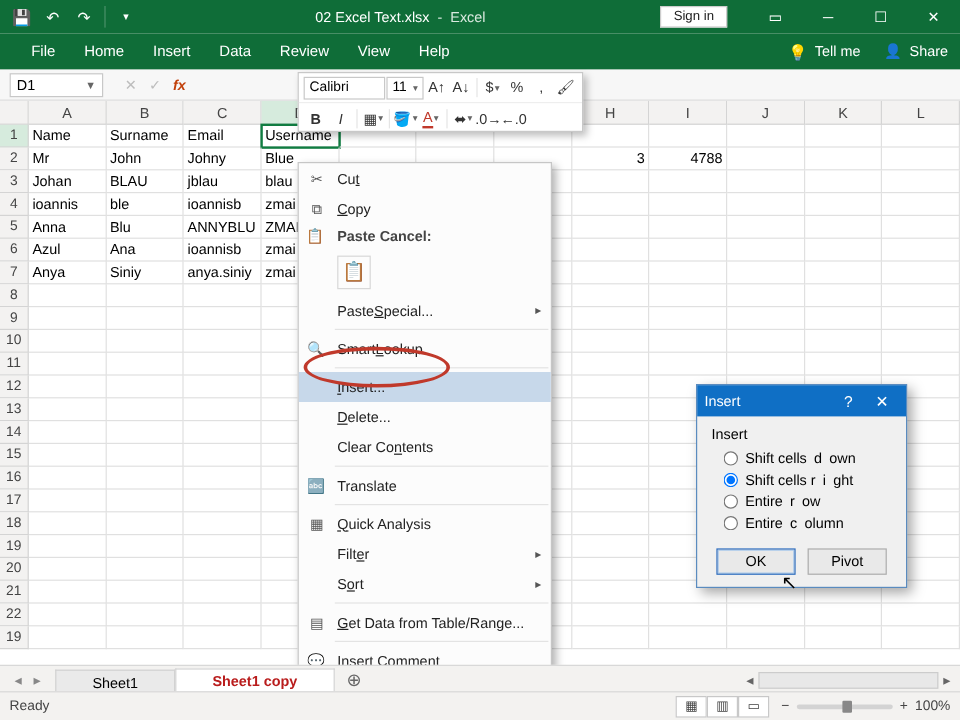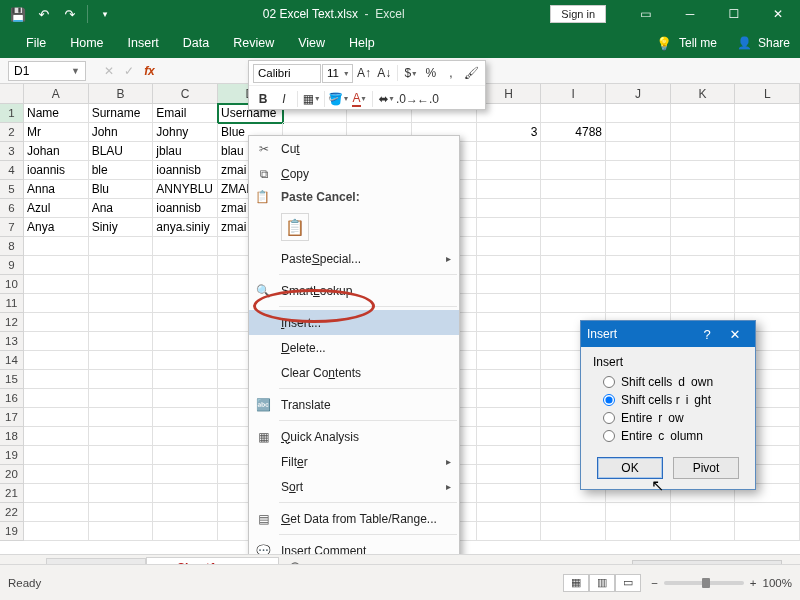--- a/index.html
+++ b/index.html
@@ -90,21 +90,21 @@
   .sheetbar { position:absolute; bottom:22px; left:0; right:0; height:24px; background:#f3f2f0; border-top:1px solid #d8d8d8; display:flex; align-items:center; font-size:12px;}
   .sheetbar .nav { display:flex; gap:2px; padding: 0 8px; color:#888;}
   .sheetbar .nav span { width:14px; text-align:center;}
   .sheetbar .stab { padding: 3px 30px; background:#eaeaea; border:1px solid #d2d2d2; border-bottom:none; position:relative; top:2px;}
   .sheetbar .stab.active { background:#fff; color:#b91c1c; font-weight:bold; border-bottom:2px solid #22c55e;}
   .sheetbar .plus { padding: 0 10px; color:#666; font-size:15px;}
   .sheetbar .hsb { flex:1; display:flex; justify-content:flex-end; padding-right:4px;}
   .sheetbar .arrow { color:#666; padding: 0 4px;}
 
   
-  .statusbar { position:absolute; bottom:0; left:0; right:0; height:36px; background:#f3f2f0; border-top:1px solid #d8d8d8; display:flex; align-items:center; font-size:11.5px; padding: 0 8px; color:#444;text-align:right;}
+  .statusbar { position:absolute; bottom:0; left:0; right:0; height:24px; background:#f3f2f0; border-top:1px solid #d8d8d8; display:flex; align-items:center; font-size:11.5px; padding: 0 8px; color:#444;text-align:right;}
   .statusbar .sbspacer { flex:1;}
   .statusbar .viewbtns { display:flex; gap:0;}
   .statusbar .vbtn { width:26px; height:18px; border:1px solid #c8c8c8; display:flex; align-items:center; justify-content:center; font-size:11px; background:#fff;}
   .statusbar .zoom { display:flex; align-items:center; gap:6px; margin-left:10px;}
   .statusbar .ztrack { width:80px; height:4px; background:#d3d3d3; position:relative; border-radius:2px;}
   .statusbar .zthumb { position:absolute; left:38px; top:-3px; width:8px; height:10px; background:#888; border-radius:1px;}
 
   
   .cursor { position:absolute; left:651px; top:476px; font-size:16px; color:#000; pointer-events:none;}
 </style>

